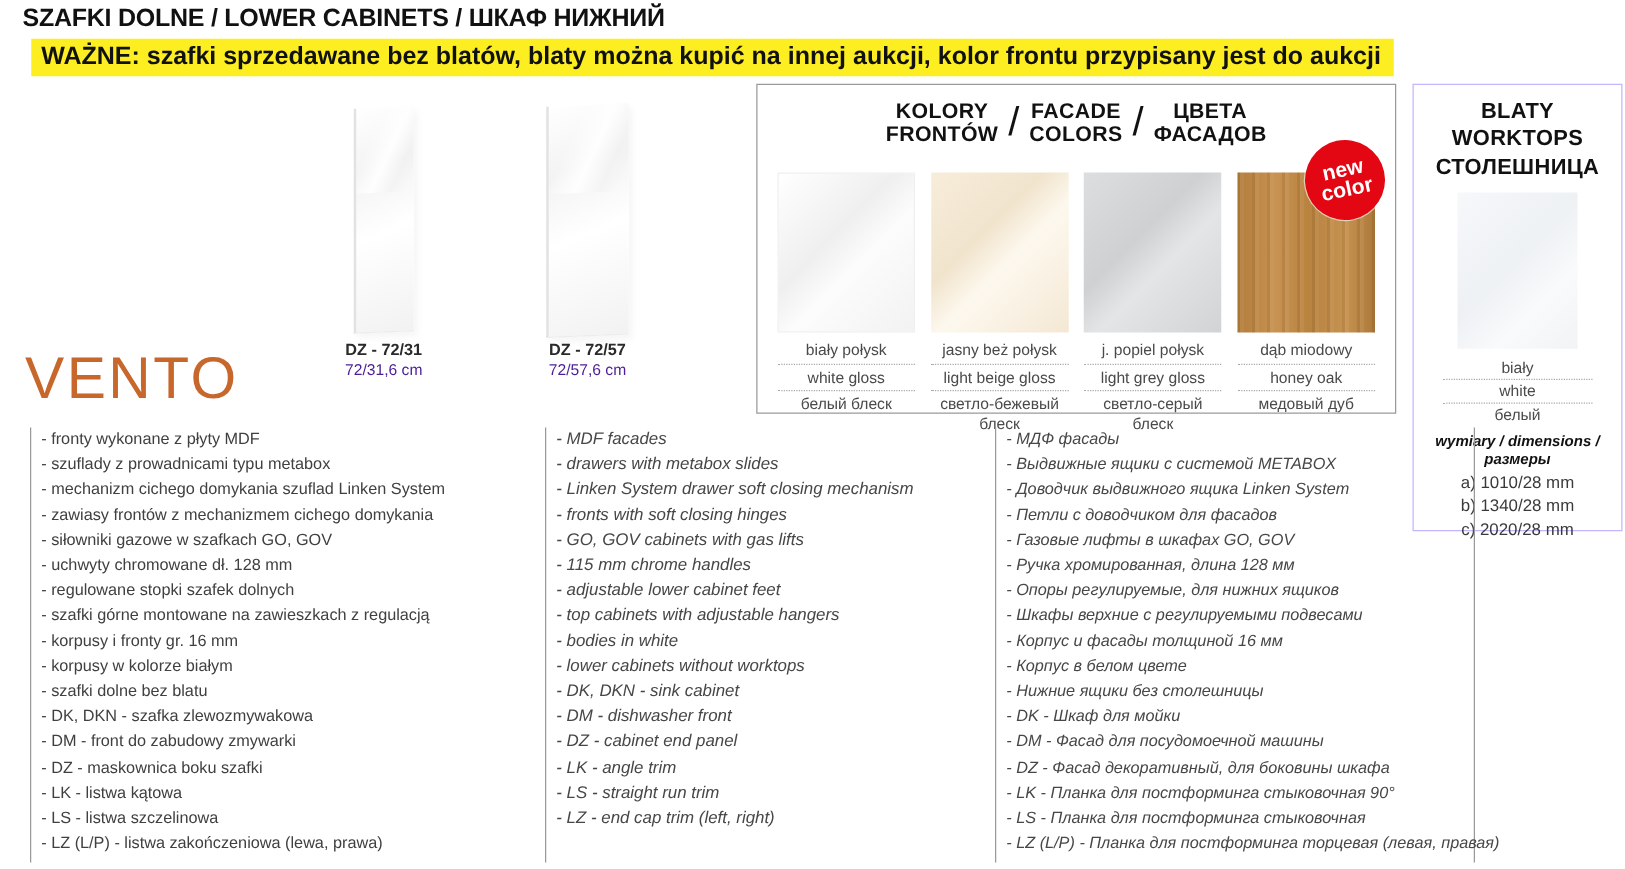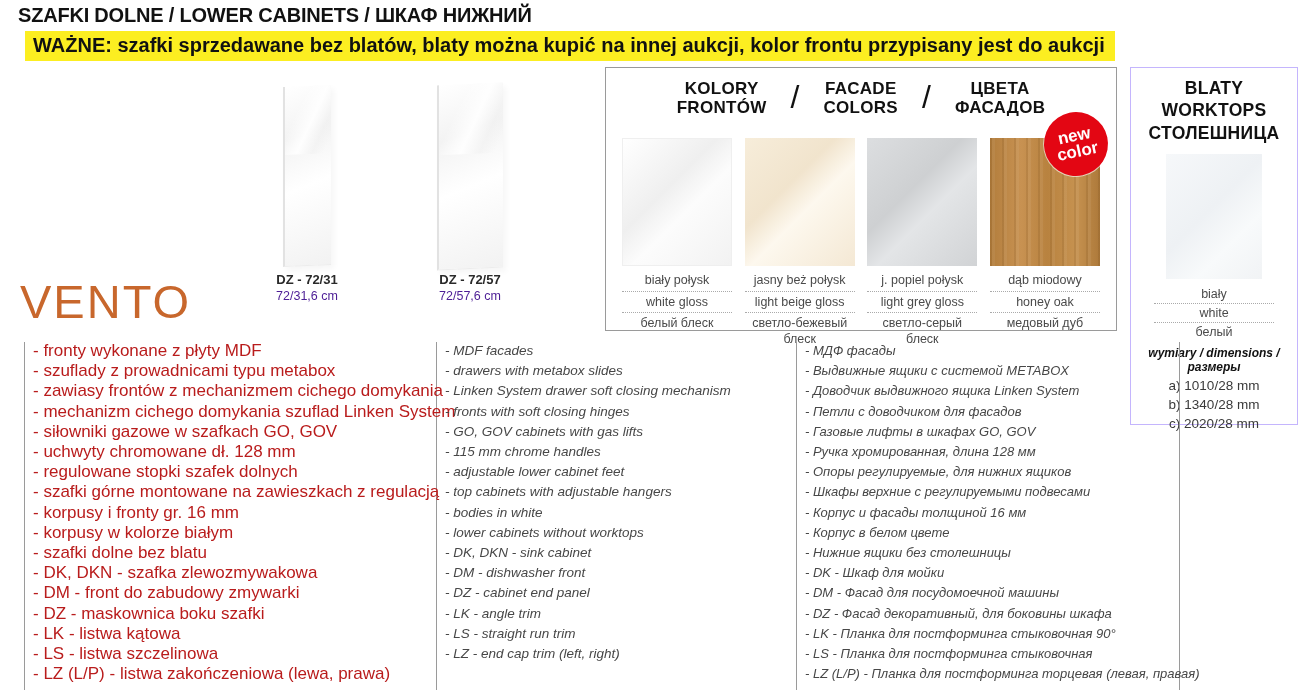--- a/index.html
+++ b/index.html
@@ -38,21 +38,21 @@
   .vento {
     position:absolute; left:20px; top:274px;
     font-size:47px; font-weight:300; color:#c8672c; letter-spacing:2px;
   }
   
   .colors-box {
     position:absolute; left:605px; top:67px; width:512px; height:264px;
     border:1px solid #9a9a9a; background:#fff;
   }
   .colors-header {
-    display:flex; justify-content:center; align-items:flex-end; gap:24px; margin-top:12px;
+    display:flex; justify-content:center; align-items:flex-end; gap:8px; margin-top:12px;
   }
   .cht { text-align:center; font-size:17px; font-weight:bold; color:#111; line-height:1.1; letter-spacing:0.3px; }
   .slash { font-size:32px; font-weight:300; color:#111; transform:translateY(-1px); }
   .swatch-row {
     position:absolute; left:0; top:70px; width:100%;
     display:flex; justify-content:space-between; padding:0 16px;
   }
   .swatch-col { width:110px; text-align:center; }
   .swatch { width:110px; height:128px; }
   .sw0 { background:linear-gradient(135deg,#ffffff 0%,#efefef 40%,#fcfcfc 58%,#f2f2f2 100%); border:1px solid #efefef; }
@@ -85,21 +85,21 @@
   }
   .wt-label { font-size:12.5px; color:#4a4a4a; padding:2px 0; width:120px; margin:0 auto; }
   .wt-label.dotted { border-bottom:1px dotted #aaa; }
   .wt-dims-title { font-size:12px; font-weight:bold; font-style:italic; color:#111; margin-top:5px; }
   .wt-dim { font-size:13.5px; color:#3a3a3a; margin-top:4px; }
   
   .vline { position:absolute; top:342px; width:1px; height:348px; background:#9a9a9a; }
   .vl-0 { left:24px; } .vl-1 { left:436px; } .vl-2 { left:796px; } .vl-3 { left:1179px; }
   ul.feat { position:absolute; top:341px; margin:0; padding:0; list-style:none; }
   ul.feat li { line-height:20.2px; white-space:nowrap; }
-  .feat-pl { left:33px; width:398px; font-size:17px; color:#b91c1c; }
+  .feat-pl { left:33px; width:398px; font-size:13px; color:#404040; }
   .feat-en { left:445px; width:345px; font-size:13.5px; font-style:italic; color:#474747; }
   .feat-ru { left:805px; width:370px; font-size:13px; font-style:italic; color:#474747; }
 </style>
 </head>
 <body>
 
 <div class="main-title">SZAFKI DOLNE / LOWER CABINETS / ШКАФ НИЖНИЙ</div>
 <div class="warning">WAŻNE:  szafki sprzedawane bez blatów, blaty można kupić na innej aukcji, kolor frontu przypisany jest do aukcji</div>
 
 <div class="panel panel-1"></div>
@@ -192,22 +192,22 @@
 </div>
 
 <div class="vline vl-0"></div>
 <div class="vline vl-1"></div>
 <div class="vline vl-2"></div>
 <div class="vline vl-3"></div>
 
 <ul class="feat feat-pl">
   <li>- fronty wykonane z płyty MDF</li>
   <li>- szuflady z prowadnicami typu metabox</li>
+  <li>- mechanizm cichego domykania szuflad Linken System</li>
   <li>- zawiasy frontów z mechanizmem cichego domykania</li>
-  <li>- mechanizm cichego domykania szuflad Linken System</li>
   <li>- siłowniki gazowe w szafkach GO, GOV</li>
   <li>- uchwyty chromowane dł. 128 mm</li>
   <li>- regulowane stopki szafek dolnych</li>
   <li>- szafki górne montowane na zawieszkach z regulacją</li>
   <li>- korpusy i fronty gr. 16 mm</li>
   <li>- korpusy w kolorze białym</li>
   <li>- szafki dolne bez blatu</li>
   <li>- DK, DKN - szafka zlewozmywakowa</li>
   <li>- DM - front do zabudowy zmywarki</li>
   <li>- DZ - maskownica boku szafki</li>

